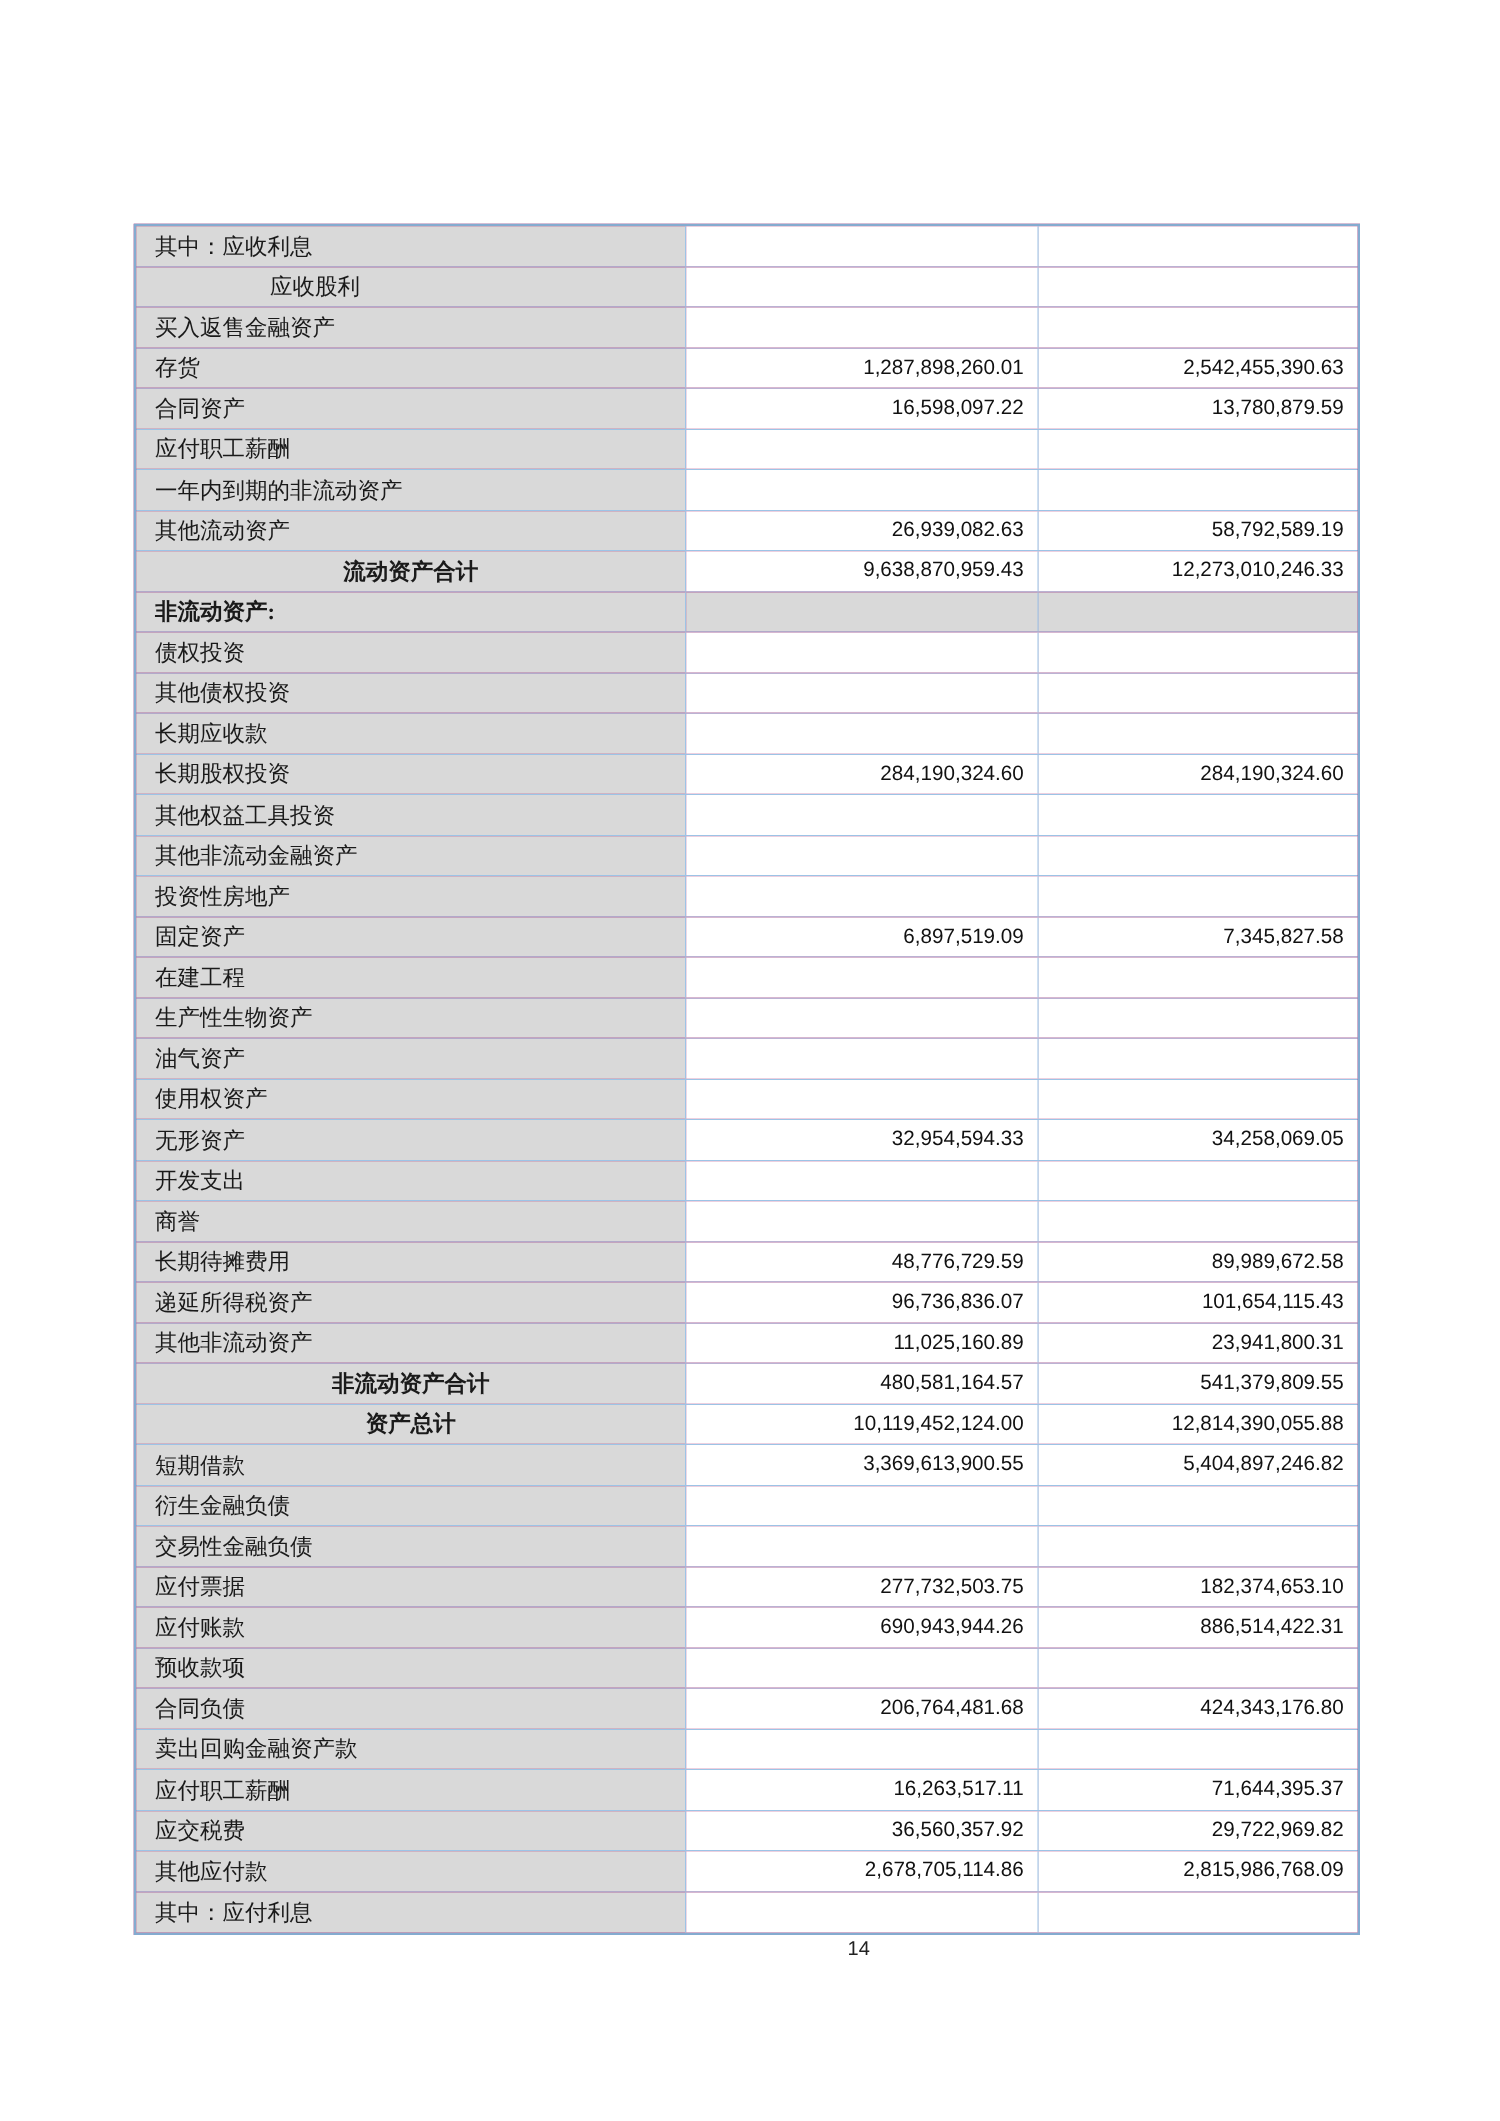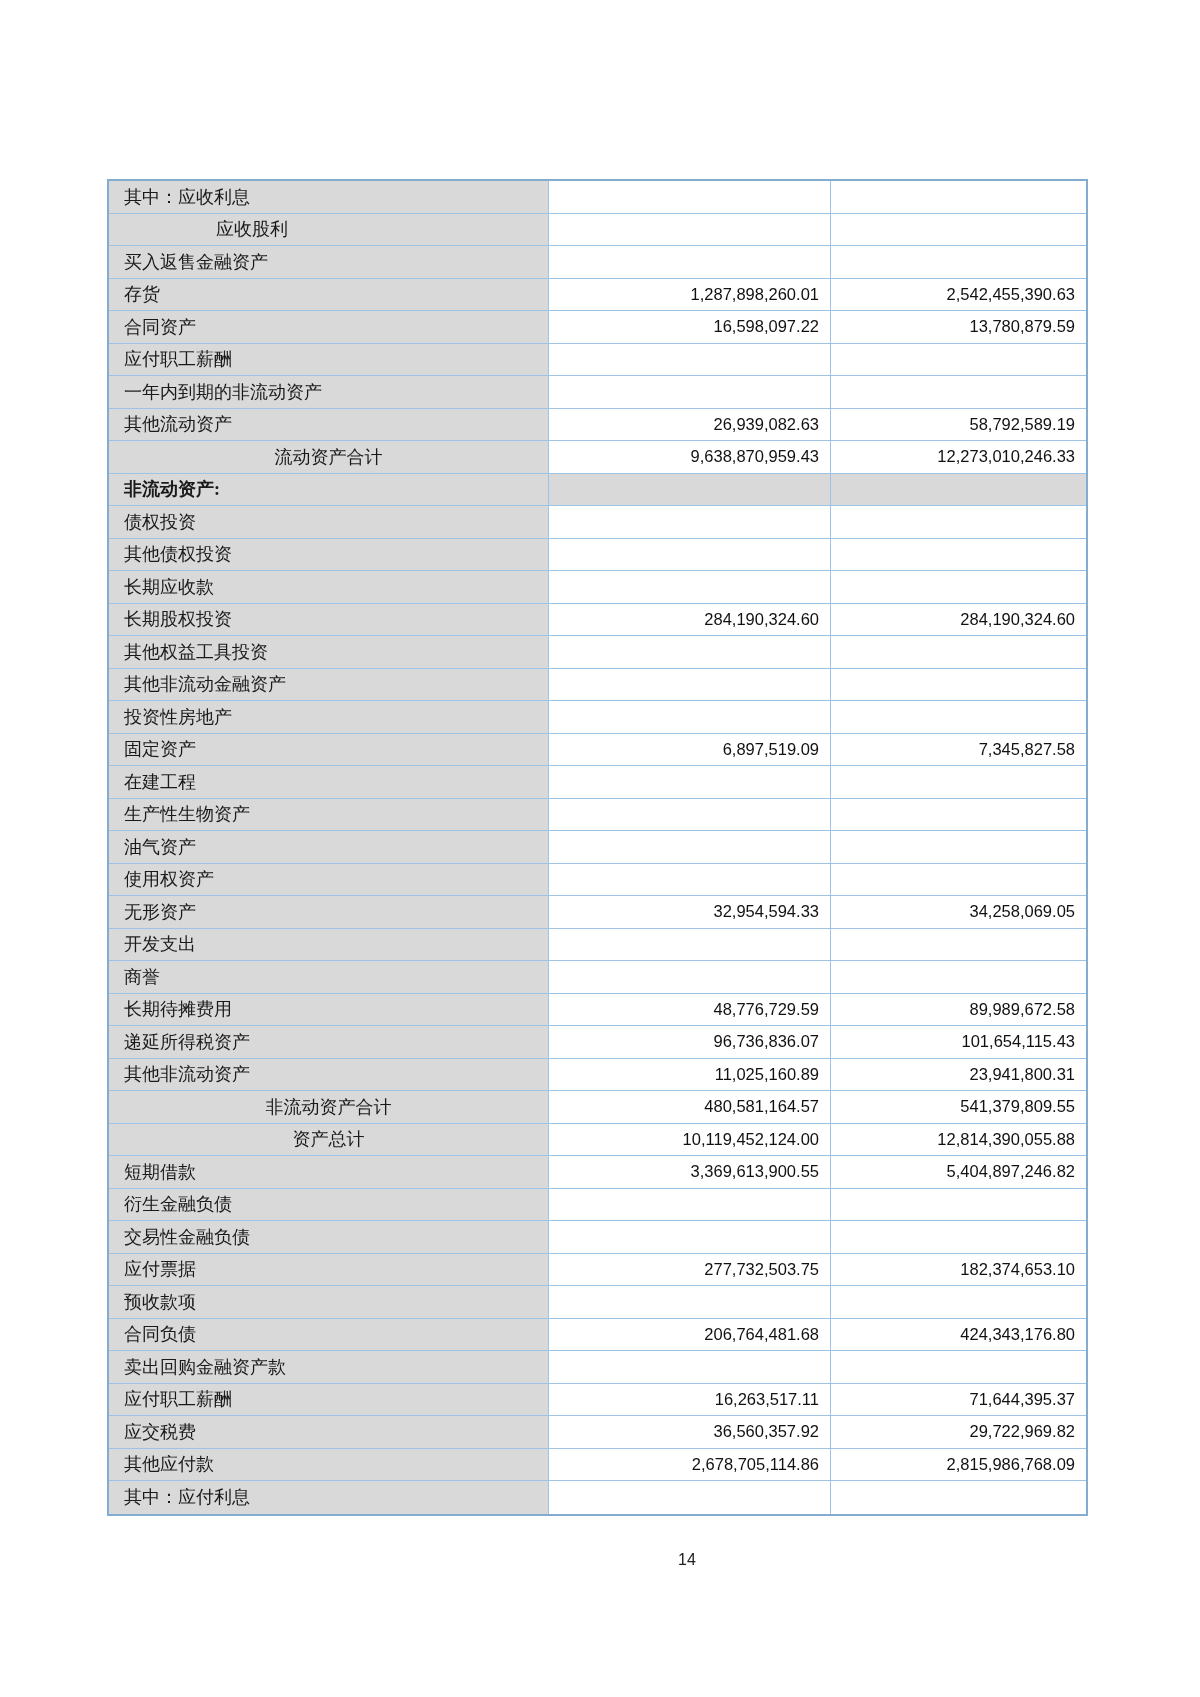--- a/index.html
+++ b/index.html
@@ -66,21 +66,21 @@
     padding-right: 11px;
     font-family: "Liberation Sans", "DejaVu Sans", sans-serif;
     font-size: 16.5px;
     color: #111111;
     background: #ffffff;
   }
   .row.item-indent .c1 {
     padding-left: 107px;
   }
   .row.subtotal .c1 {
-    font-weight: normal;
+    font-weight: bold;
     justify-content: center;
     padding-left: 0;
   }
   .row.section .c1 {
     font-weight: bold;
   }
   .row.section .num {
     background: var(--label-bg, #d9d9d9);
   }
   .page-number {
@@ -264,20 +264,25 @@
           <div class="cell c1">交易性金融负债</div>
           <div class="cell c2 num"></div>
           <div class="cell c3 num"></div>
         </div>
         <div class="row item">
           <div class="cell c1">应付票据</div>
           <div class="cell c2 num">277,732,503.75</div>
           <div class="cell c3 num">182,374,653.10</div>
         </div>
         <div class="row item">
+          <div class="cell c1">应付账款</div>
+          <div class="cell c2 num">690,943,944.26</div>
+          <div class="cell c3 num">886,514,422.31</div>
+        </div>
+        <div class="row item">
           <div class="cell c1">预收款项</div>
           <div class="cell c2 num"></div>
           <div class="cell c3 num"></div>
         </div>
         <div class="row item">
           <div class="cell c1">合同负债</div>
           <div class="cell c2 num">206,764,481.68</div>
           <div class="cell c3 num">424,343,176.80</div>
         </div>
         <div class="row item">

